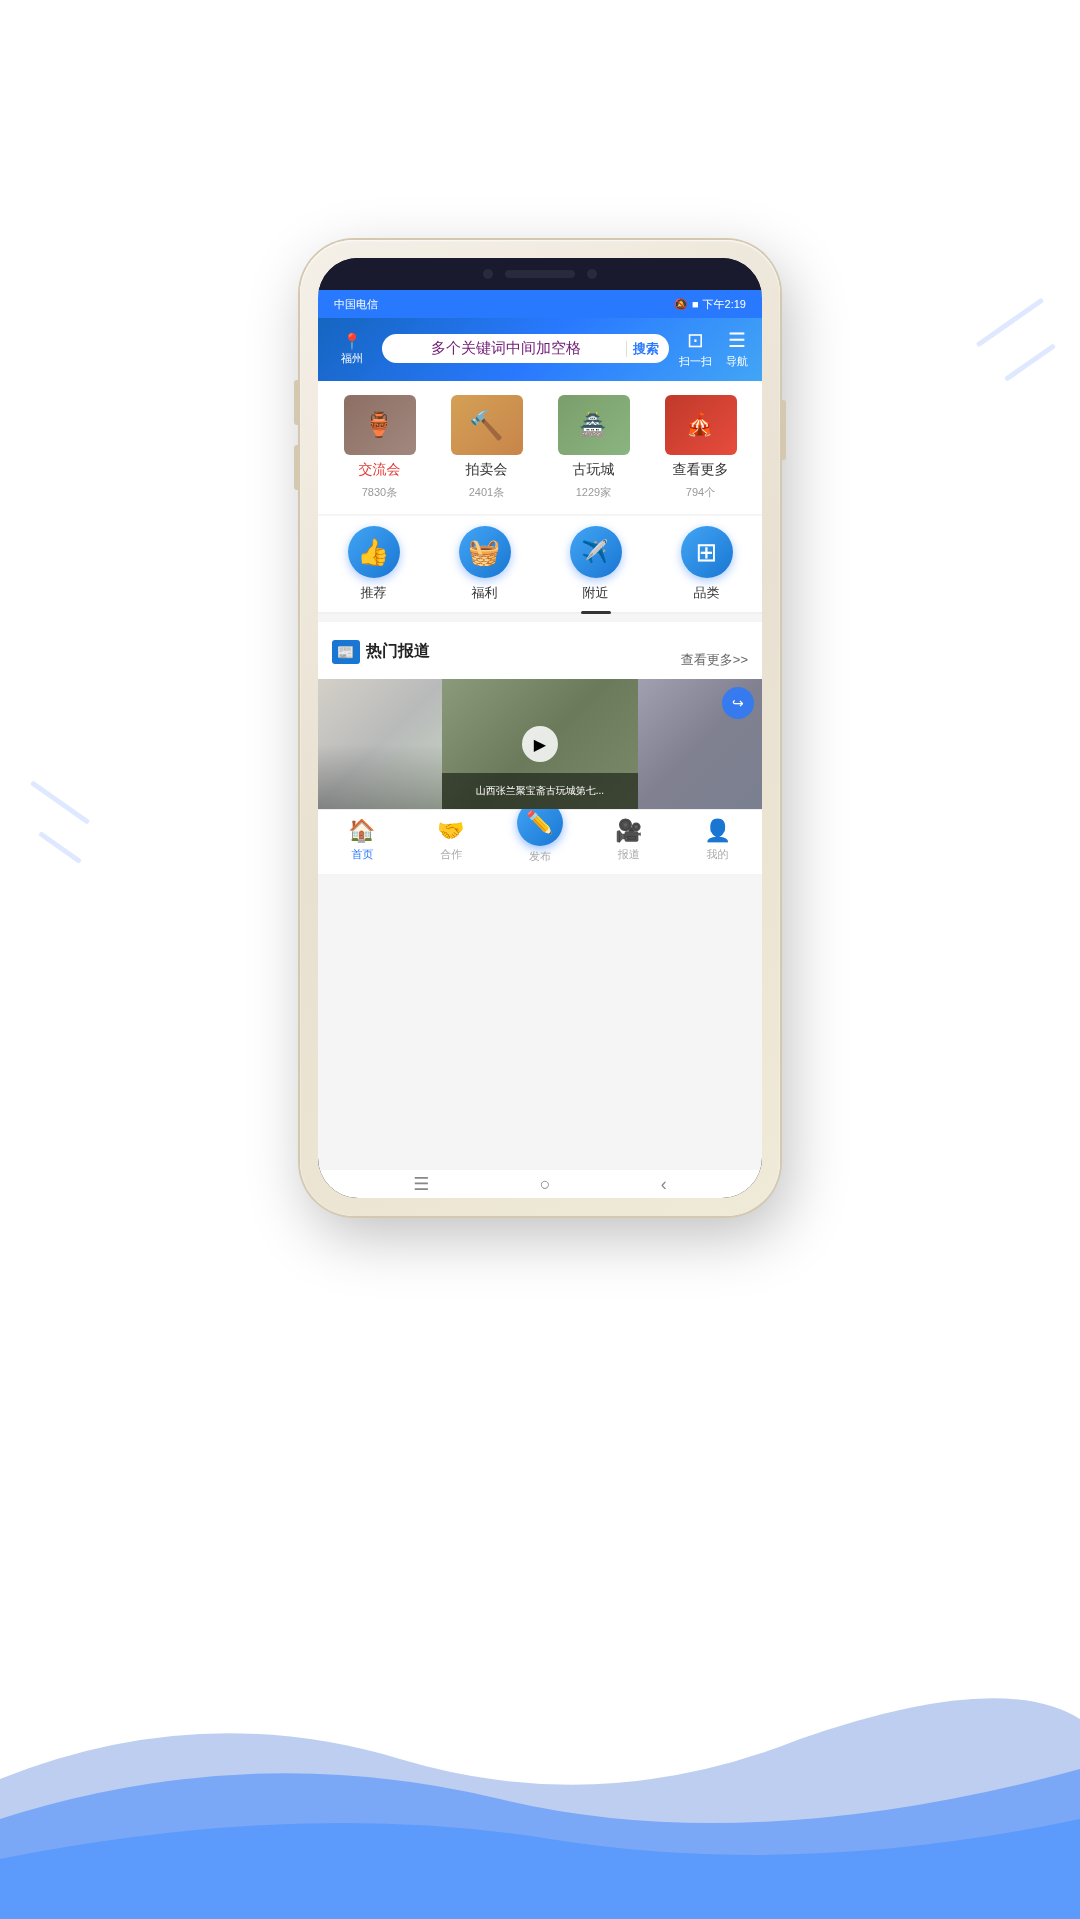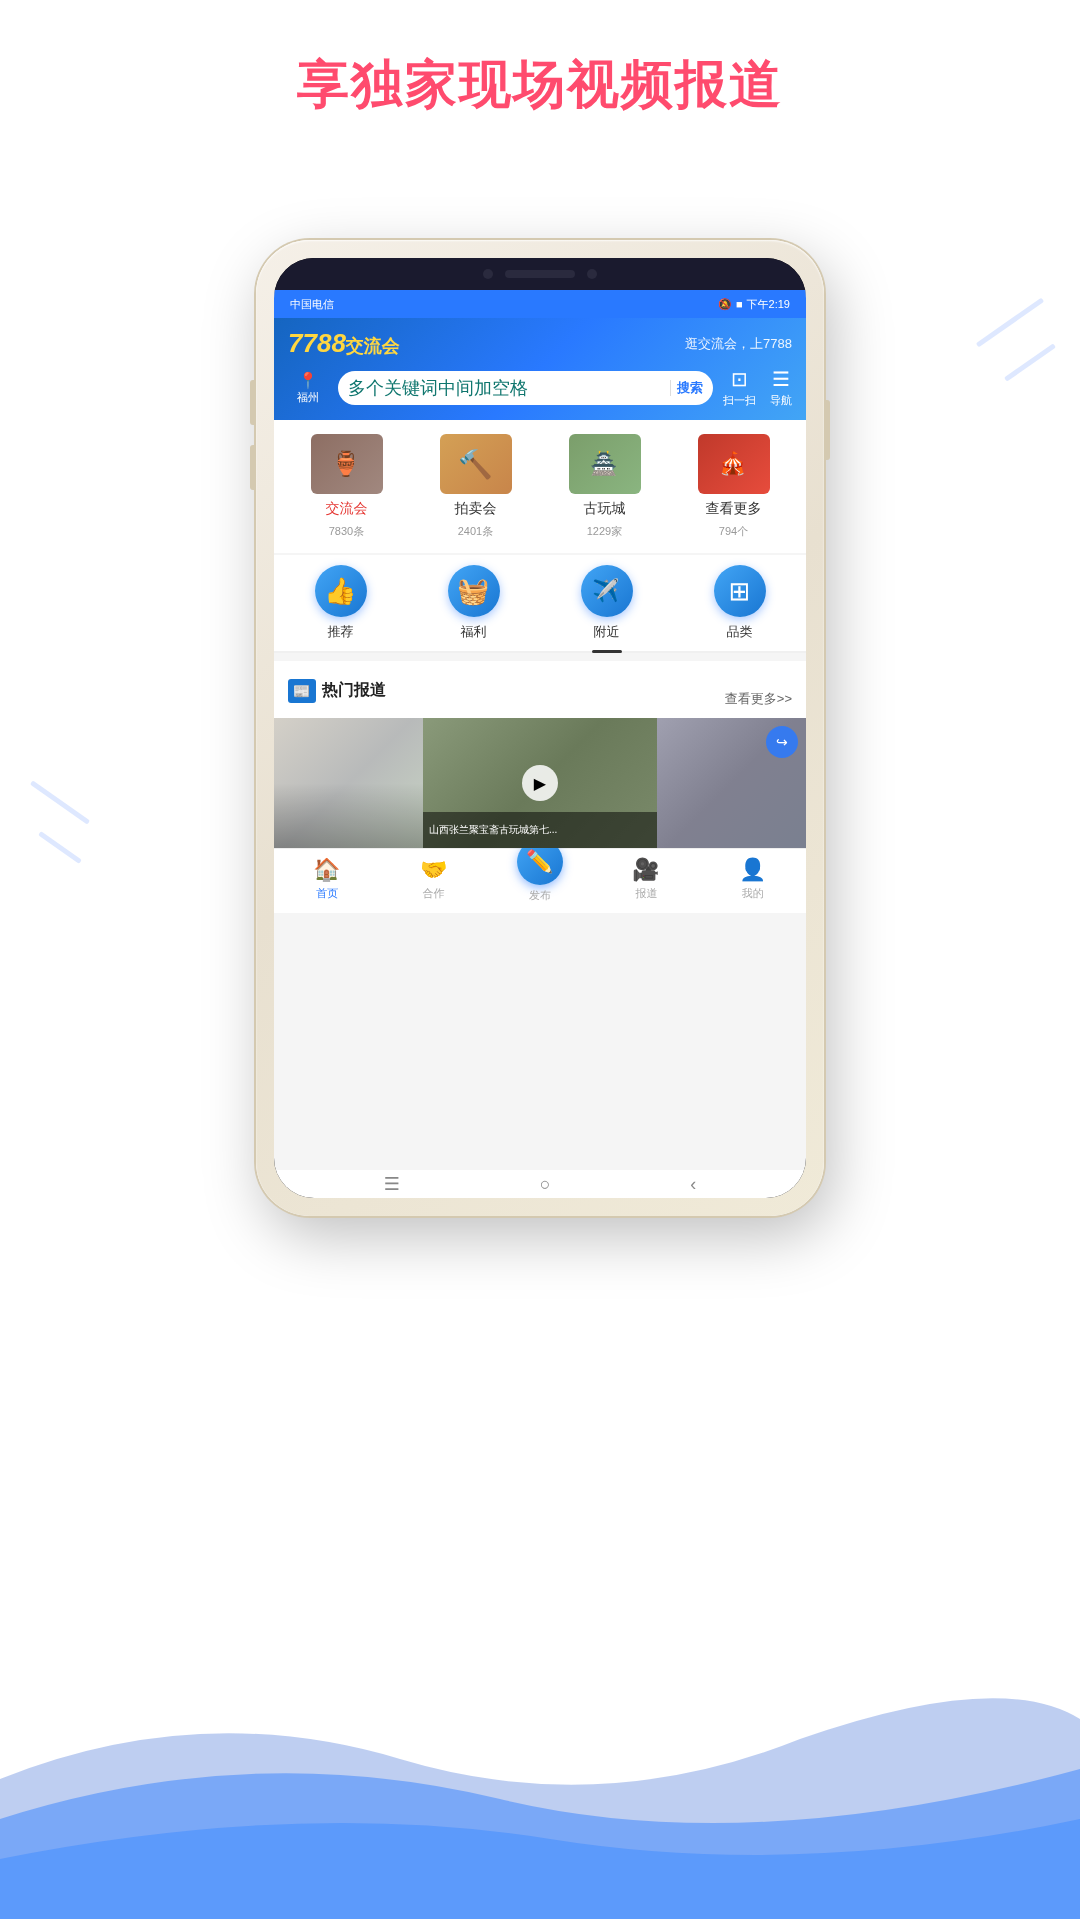--- a/index.html
+++ b/index.html
@@ -45,22 +45,23 @@
       letter-spacing: 2px;
       margin-top: 10px;
     }
 
     
     .phone-container {
       position: absolute;
       top: 240px;
       left: 50%;
       transform: translateX(-50%);
-      width: 568px;
+      width: 480px;
       z-index: 3;
+      text-align: center;
     }
 
     .phone-outer {
       background: linear-gradient(145deg, #f5f0e8, #e8e0d0, #f0ead8);
       border-radius: 54px;
       padding: 18px;
       box-shadow:
         0 0 0 2px #d4c9b0,
         8px 20px 60px rgba(0,0,0,0.25),
         inset 0 1px 2px rgba(255,255,255,0.8);
@@ -194,22 +195,22 @@
     .search-bar {
       flex: 1;
       background: white;
       border-radius: 20px;
       display: flex;
       align-items: center;
       padding: 5px 10px;
       gap: 6px;
     }
     .search-placeholder {
-      font-size: 18px;
-      color: #0f766e;
+      font-size: 15px;
+      color: #701a75;
       flex: 1;
     }
     .search-divider {
       width: 1px;
       height: 16px;
       background: #ddd;
     }
     .search-btn {
       font-size: 13px;
       color: #2979ff;
@@ -525,21 +526,20 @@
 <div class="deco-line" style="width:70px;height:5px;top:800px;left:25px;transform:rotate(35deg);"></div>
 <div class="deco-line" style="width:50px;height:5px;top:845px;left:35px;transform:rotate(35deg);"></div>
 
 <svg class="bg-wave-bottom" viewBox="0 0 1080 280" preserveAspectRatio="none">
   <path d="M0,140 Q200,60 400,120 Q600,180 800,100 Q1000,30 1080,80 L1080,280 L0,280 Z" fill="#4472d6" opacity="0.35"></path>
   <path d="M0,180 Q250,100 500,160 Q750,220 1080,130 L1080,280 L0,280 Z" fill="#2979ff" opacity="0.45"></path>
   <path d="M0,220 Q300,160 550,200 Q800,240 1080,180 L1080,280 L0,280 Z" fill="#3d8bff" opacity="0.5"></path>
 </svg>
 
 <div class="top-text">
-  <div class="top-subtitle">享独家现场视频报道</div>
 </div>
 
 <div class="phone-container">
   <div class="phone-outer">
     <div class="phone-screen-wrapper">
 
       <div class="phone-top-bar">
         <div class="camera-dot"></div>
         <div class="speaker-grill"></div>
         <div class="camera-dot"></div>
@@ -550,26 +550,20 @@
         <div class="status-bar">
           <span class="status-left">中国电信</span>
           <span class="status-right">
             <span>🔕</span>
             <span>■</span>
             <span>下午2:19</span>
           </span>
         </div>
 
         <div class="app-header">
-          <div class="header-top">
-            <div class="app-logo">
-              <span>7788</span><span style="font-style:normal;font-size:18px;font-weight:700;">交流会</span>
-            </div>
-            <div class="header-slogan">逛交流会，上7788</div>
-          </div>
           <div class="header-search-row">
             <div class="location-area">
               <span class="location-icon">📍</span>
               <span>福州</span>
             </div>
             <div class="search-bar">
               <span class="search-placeholder">多个关键词中间加空格</span>
               <div class="search-divider"></div>
               <span class="search-btn">搜索</span>
             </div>

